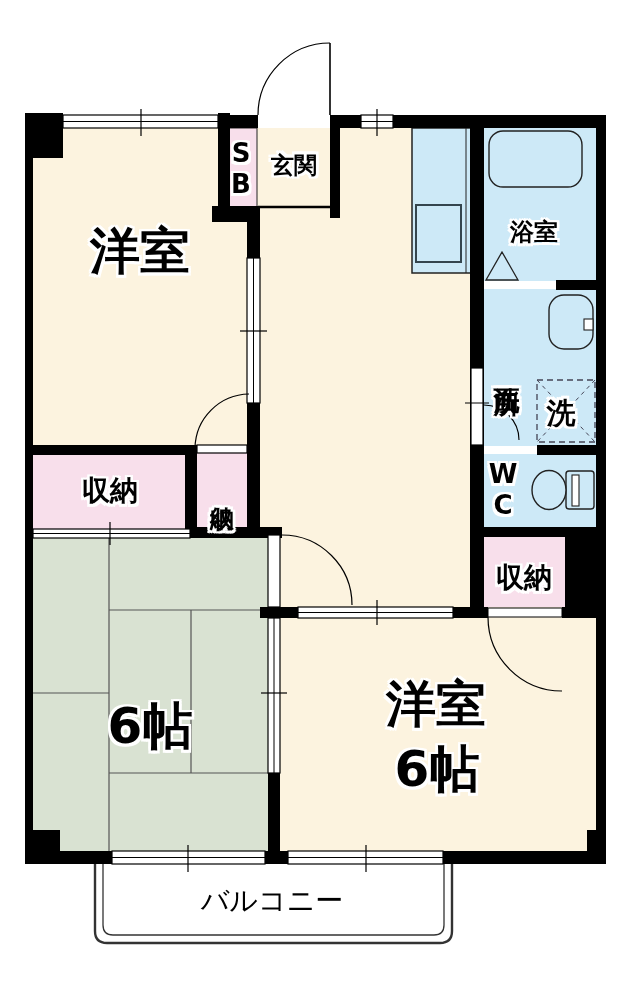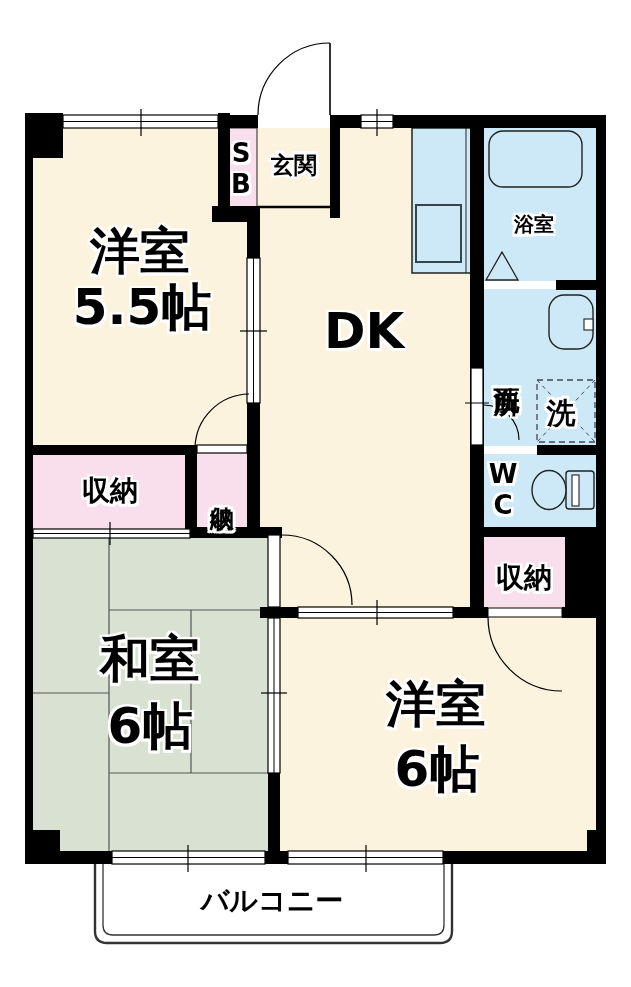--- a/index.html
+++ b/index.html
@@ -5,21 +5,21 @@
   html,body{margin:0;padding:0;background:#fff;}
   .plan{position:relative;width:631px;height:987px;background:#fff;overflow:hidden;
         font-family:"DejaVu Sans","Liberation Sans",sans-serif;}
   .plan svg{position:absolute;left:0;top:0;}
   .lbl{position:absolute;transform:translate(-50%,-50%);font-weight:700;color:#000;
        white-space:nowrap;line-height:1.0;
        text-shadow:-2.5px -2.5px 0 #fff,2.5px -2.5px 0 #fff,-2.5px 2.5px 0 #fff,
                    2.5px 2.5px 0 #fff,0 -2.5px 0 #fff,0 2.5px 0 #fff,
                    -2.5px 0 0 #fff,2.5px 0 0 #fff;}
   .lbl.v{writing-mode:vertical-rl;text-orientation:upright;letter-spacing:1px;}
-  .lbl.plain{font-weight:700;text-align:right;}
+  .lbl.plain{font-weight:400;text-align:right;}
 </style>
 </head>
 <body>
 
 <div class="plan">
 <svg width="631" height="987" viewBox="0 0 631 987">
 
   <g>
     <rect x="33" y="128" width="563" height="723" fill="#FCF3DF"></rect>
     <rect x="33" y="538" width="235" height="313" fill="#D9E2D2"></rect>
@@ -169,29 +169,26 @@
     </g>
     <g>
       <rect x="488" y="608" width="74" height="9" fill="#fff" stroke-width="1"></rect>
       <path d="M488 617 A74 74 0 0 0 562 691" stroke-width="1.2"></path>
     </g>
     <path d="M258 207 H330" stroke-width="2.5"></path>
   </g>
 </svg>
 
   <div class="lbl" style="left:140px;top:251px;font-size:50px">洋室</div>
-  <div class="lbl" style="left:142px;top:307px;font-size:50px">5.5帖</div>
-  <div class="lbl" style="left:364px;top:331px;font-size:50px">DK</div>
-  <div class="lbl" style="left:150px;top:659px;font-size:50px">和室</div>
   <div class="lbl" style="left:150px;top:726px;font-size:50px">6帖</div>
   <div class="lbl" style="left:436px;top:704px;font-size:50px">洋室</div>
   <div class="lbl" style="left:437px;top:769px;font-size:50px">6帖</div>
   <div class="lbl" style="left:294px;top:165px;font-size:23px">玄関</div>
   <div class="lbl v" style="left:241px;top:169px;font-size:26px">SB</div>
-  <div class="lbl" style="left:534px;top:224px;font-size:20px">浴室</div>
+  <div class="lbl" style="left:534px;top:232px;font-size:24px">浴室</div>
   <div class="lbl v" style="left:507px;top:368px;font-size:26px">洗面所</div>
   <div class="lbl" style="left:561px;top:413px;font-size:29px">洗</div>
   <div class="lbl v" style="left:503px;top:490px;font-size:26px">WC</div>
   <div class="lbl" style="left:110px;top:491px;font-size:28px">収納</div>
   <div class="lbl v" style="left:222px;top:488px;font-size:24px">収納</div>
   <div class="lbl" style="left:524px;top:578px;font-size:28px">収納</div>
   <div class="lbl plain" style="left:272px;top:901px;font-size:28px">バルコニー</div>
 </div>
 
 </body></html>

